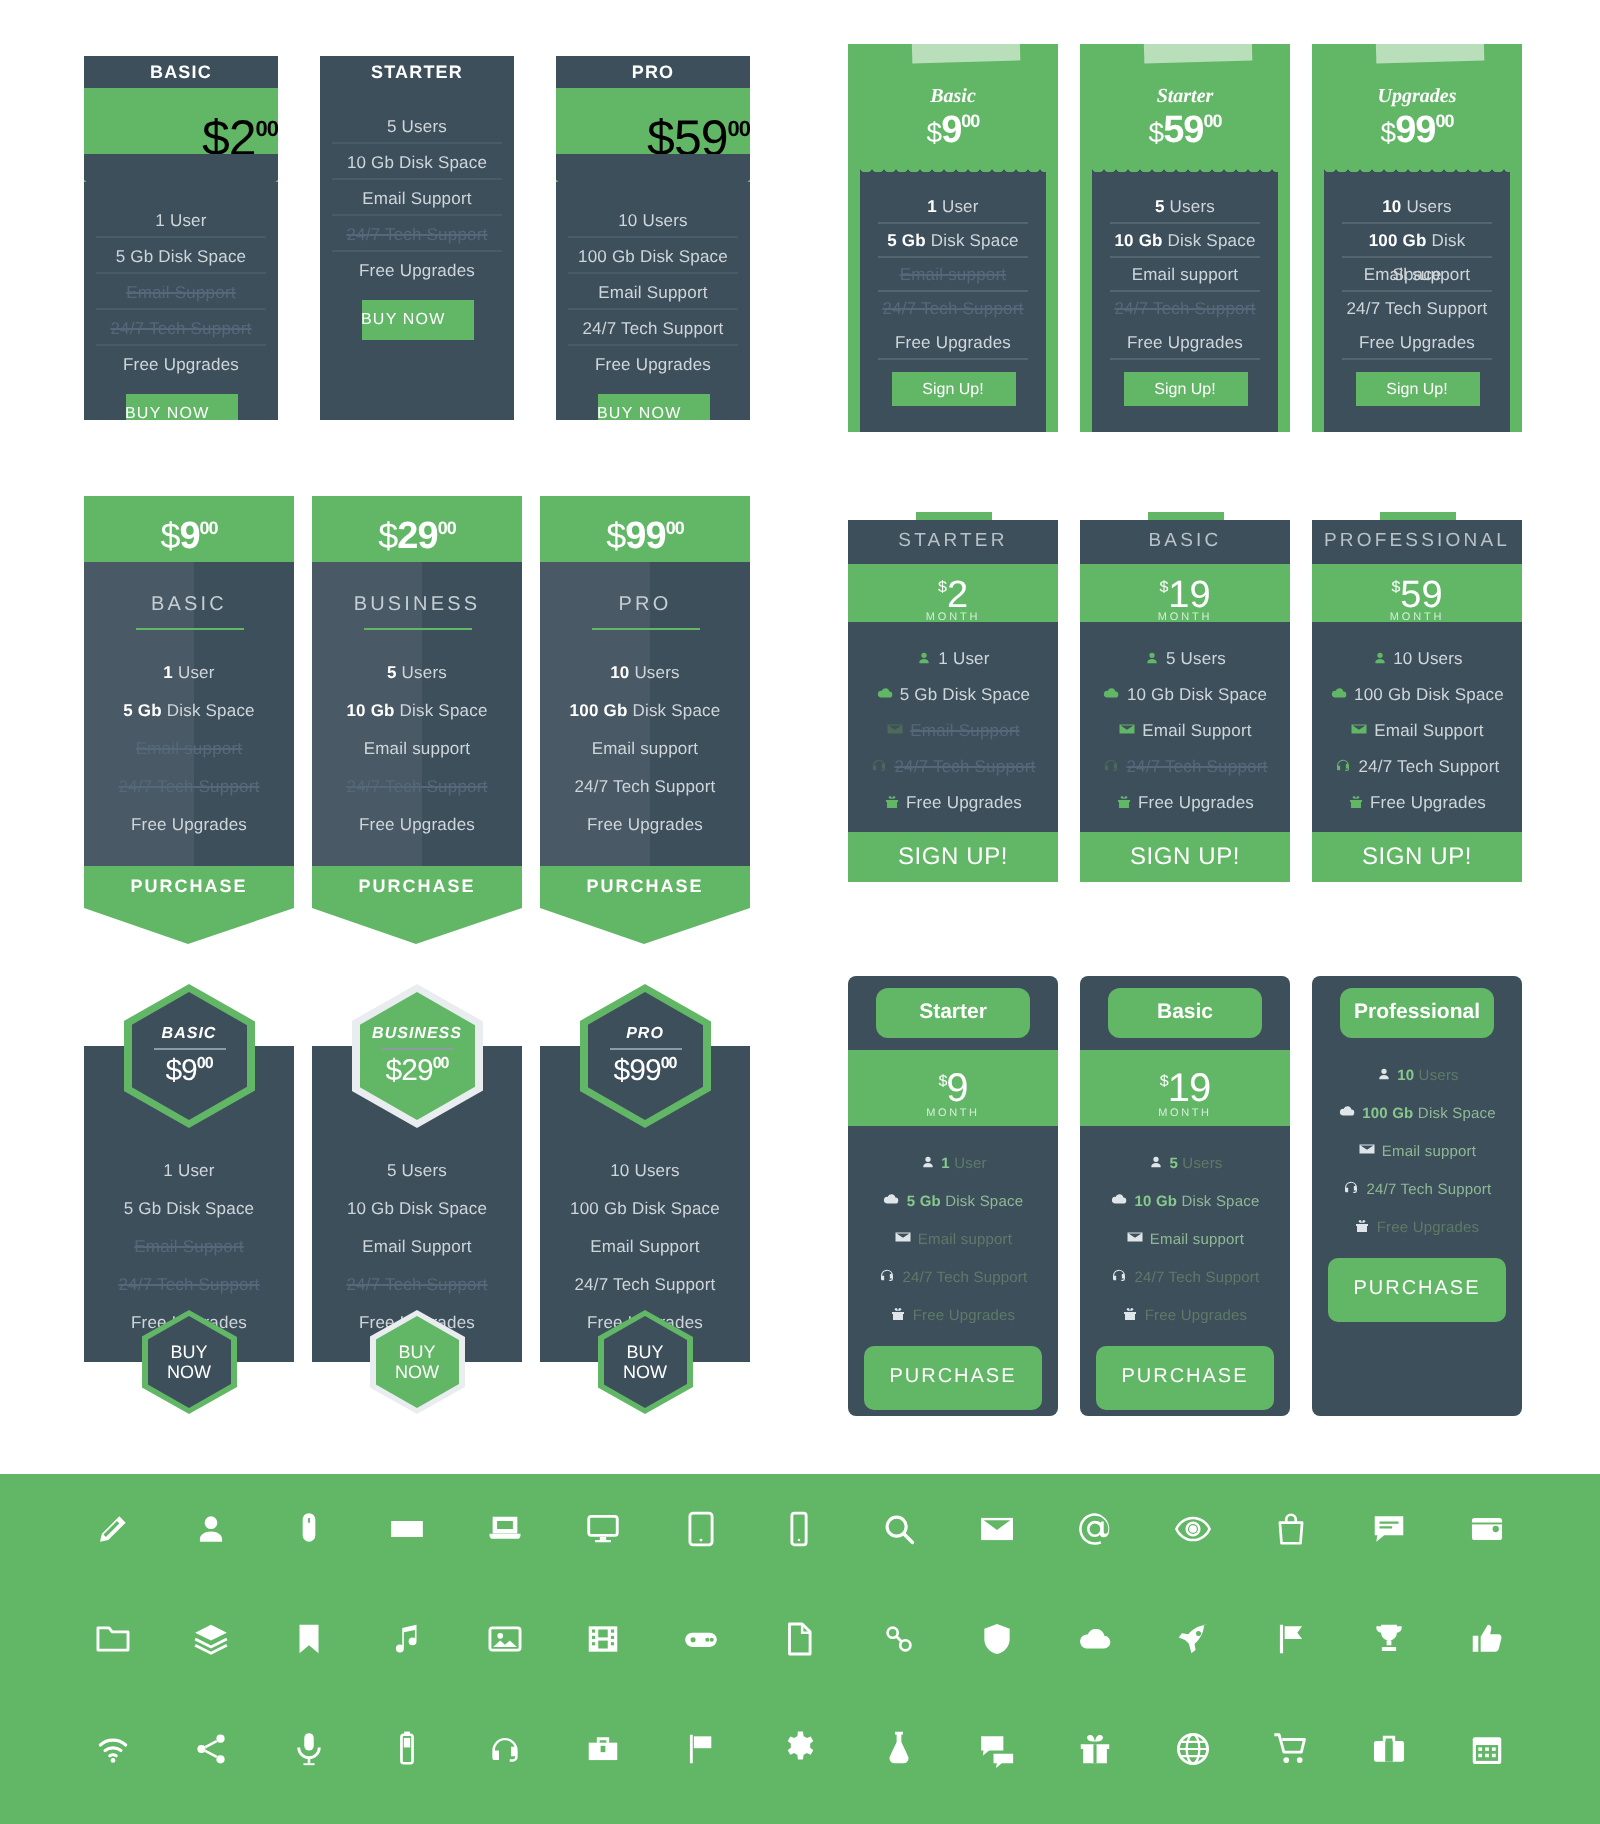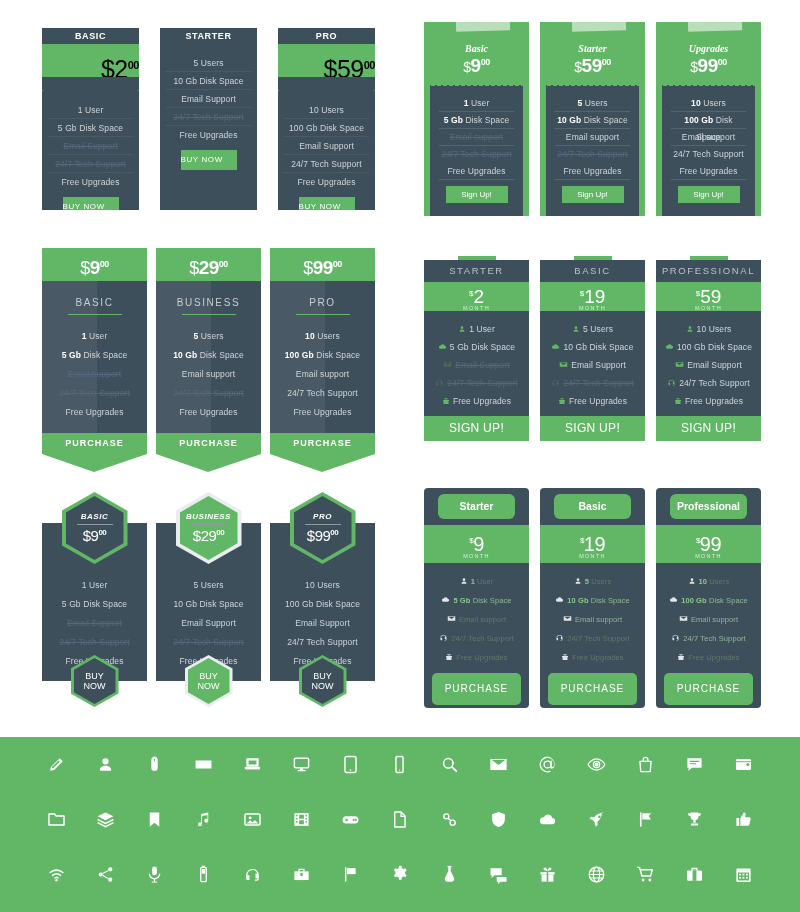--- a/index.html
+++ b/index.html
@@ -516,24 +516,20 @@
           <div class="row feat off" style="color: rgb(93, 122, 102); text-decoration: none;"><span class="gi"><svg viewBox="0 0 24 24" width="8" height="8" style="fill: rgb(223, 230, 233);">
                 <path d="M3 9h18v3H3z"></path>
                 <path d="M4.5 12h15v9h-15z"></path>
                 <path d="M8.5 3.2c1.6-.6 3 1.2 3.5 4-2.6.4-4.6-.5-5-2-.2-1 .4-1.7 1.5-2zm7 0c-1.6-.6-3 1.2-3.5 4 2.6.4 4.6-.5 5-2 .2-1-.4-1.7-1.5-2z"></path>
               </svg></span><span>Free Upgrades</span></div>
         </div>
         <div class="cta">PURCHASE</div>
       </div>
       <div class="card b6" style="left: 656px; top: 488px;">
         <div class="tab">Professional</div>
-        <div class="pr">
-          <div class="amt"><sup>$</sup><span>99</span></div>
-          <div class="per">MONTH</div>
-        </div>
         <div class="body">
           <div class="row feat off" style="color: rgb(93, 122, 102); text-decoration: none;"><span class="gi"><svg viewBox="0 0 24 24" width="8" height="8" style="fill: rgb(223, 230, 233);">
                 <path d="M12 12a4 4 0 100-8 4 4 0 000 8zm0 1.5c-4 0-7 2.2-7 4.6V20h14v-1.9c0-2.4-3-4.6-7-4.6z"></path>
               </svg></span><b style="color: rgb(134, 201, 139);">10</b><span> Users</span></div>
           <div class="row feat " style="color: rgb(143, 184, 148);"><span class="gi"><svg viewBox="0 0 24 24" width="9" height="9" style="fill: rgb(223, 230, 233);">
                 <path d="M6.5 18h11a4 4 0 00.4-8A5.5 5.5 0 007.4 9.2 4.4 4.4 0 006.5 18z"></path>
               </svg></span><b style="color: rgb(134, 201, 139);">100 Gb</b><span> Disk Space</span></div>
           <div class="row feat " style="color: rgb(143, 184, 148);"><span class="gi"><svg viewBox="0 0 24 24" width="9" height="9" style="fill: rgb(223, 230, 233);">
                 <path d="M2 6h20v12H2z"></path>
                 <path d="M3.4 7.2L12 13l8.6-5.8z" fill="#3e4f5c"></path>

